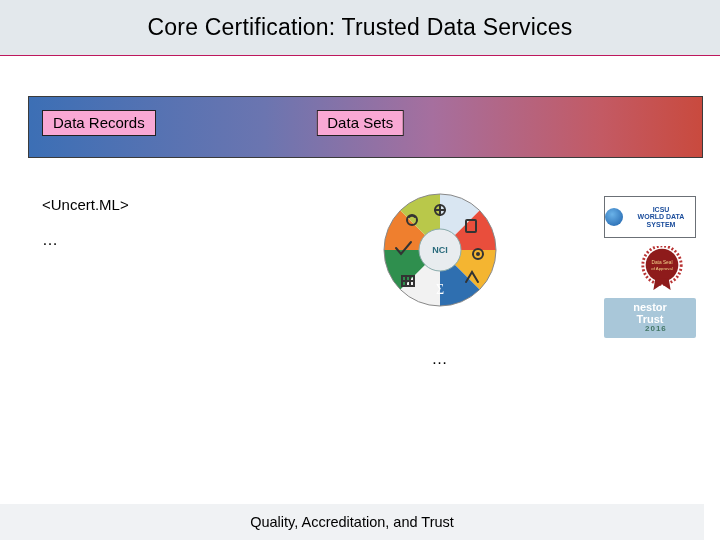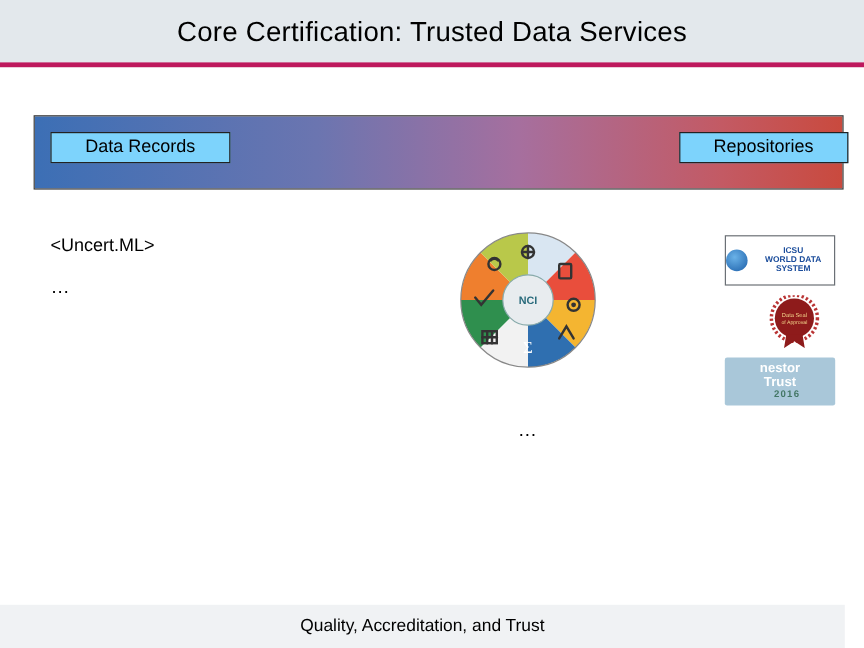--- a/index.html
+++ b/index.html
@@ -1,28 +1,28 @@
 <!DOCTYPE html>
 <html><head>
 <meta charset="utf-8">
 <style>
   * { box-sizing: border-box; margin: 0; padding: 0; }
   html, body { width: 720px; height: 540px; font-family: "Segoe UI", "Helvetica Neue", Arial, sans-serif; background: #fff; color: #000; }
   .slide { width: 720px; height: 540px; position: relative; }
-  .titlebar { height: 56px; background: #e3e8ec; border-bottom: 4px solid #be185d; display: flex; align-items: center; justify-content: center; }
+  .titlebar { height: 56px; background: #e3e8ec; border-bottom: 1px solid #be185d; display: flex; align-items: center; justify-content: center; }
   .titlebar h1 { font-size: 23px; font-weight: 400; letter-spacing: 0.2px; }
 
   .band-wrap { position: relative; margin-top: 40px; height: 62px; }
   .band {
     position: absolute; left: 28px; right: 17px; top: 0; bottom: 0;
     background: linear-gradient(90deg, #3c6fb5 0%, #6b75b0 35%, #a66f9e 60%, #c35a64 85%, #c94a3e 100%);
     border: 1px solid #3b3b3b;
   }
   .band-labels { position: absolute; left: 28px; right: 17px; top: 0; bottom: 0; display: flex; align-items: center; }
-  .lbl { position: absolute; background: #7dd3fc; border: 1px solid #222; padding: 3px 28px 4px; font-size: 15px; white-space: nowrap; }
+  .lbl { position: absolute; background: #f9a8d4; border: 1px solid #222; padding: 3px 10px 4px; font-size: 15px; white-space: nowrap; }
   .lbl.left   { left: 14px;  top: 14px; }
   .lbl.center { left: 50%;   top: 14px; transform: translateX(-56%); }
   .lbl.right  { right: -4px; top: 14px; }
 
   .row2 { position: absolute; left: 42px; right: 24px; top: 196px; display: grid; grid-template-columns: 1fr 1fr 124px; align-items: start; }
   .col { }
   .tag { font-size: 15px; }
   .dots { font-size: 16px; margin-top: 18px; }
 
   
@@ -50,21 +50,21 @@
 <div class="slide">
 
   <div class="titlebar">
     <h1>Core Certification: Trusted Data Services</h1>
   </div>
 
   <div class="band-wrap">
     <div class="band"></div>
     <div class="band-labels">
       <div class="lbl left">Data Records</div>
-      <div class="lbl right">Repositories</div>
+      <div class="lbl center">Data Sets</div>
     </div>
   </div>
 
   <div class="row2">
 
     <div class="col">
       <div class="tag">&lt;Uncert.ML&gt;</div>
       <div class="dots">…</div>
     </div>
 

